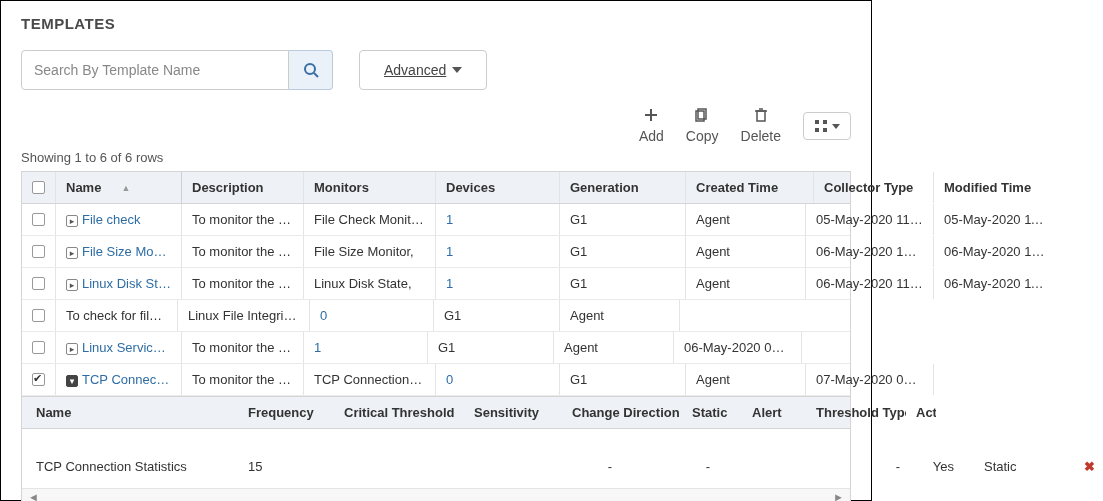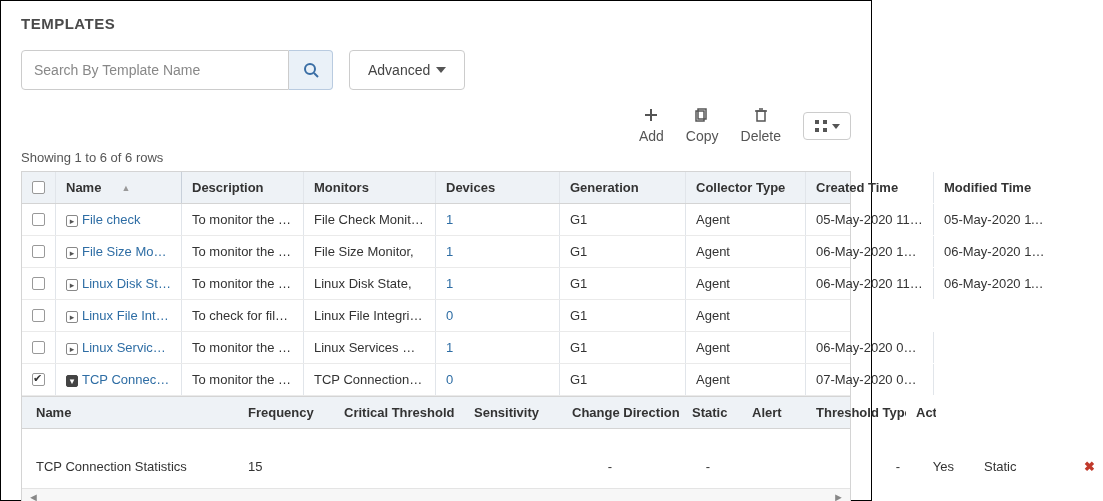--- a/index.html
+++ b/index.html
@@ -1,24 +1,24 @@
 <!DOCTYPE html>
 <html><head>
 <meta charset="utf-8">
 <style>
   * { box-sizing: border-box; margin: 0; padding: 0; }
   body { font-family: "Segoe UI", Arial, sans-serif; font-size: 13px; color: #333; background: #fff; }
   .page { border: 1px solid #000; width: 872px; height: 501px; padding: 14px 20px 10px 20px; position: relative; }
   .title { font-size: 15px; font-weight: 600; color: #4a4a4a; letter-spacing: 0.5px; margin-bottom: 18px; }
-  .toolbar { display: flex; align-items: center; gap: 16px; margin-bottom: 18px; }
+  .toolbar { display: flex; align-items: center; gap: 26px; margin-bottom: 18px; }
   .search-wrap { display: flex; }
   .search-input { width: 268px; height: 40px; padding: 0 12px; border: 1px solid #ccc; border-radius: 4px 0 0 4px; font-size: 14px; color: #555; }
   .search-input::placeholder { color: #888; }
   .search-btn { width: 44px; height: 40px; border: 1px solid #b9cbe0; border-left: none; border-radius: 0 4px 4px 0; background: #eaf1f8; color: #3a6ea5; display: flex; align-items: center; justify-content: center; cursor: pointer; }
-  .adv-btn { height: 40px; padding: 0 18px; border: 1px solid #ccc; border-radius: 4px; background: #fff; display: flex; align-items: center; gap: 6px; font-size: 14px; color: #444; cursor: pointer; }
+  .adv-btn { height: 40px; padding: 0 24px; border: 1px solid #ccc; border-radius: 4px; background: #fff; display: flex; align-items: center; gap: 6px; font-size: 14px; color: #444; cursor: pointer; text-decoration: underline; }
   .actions-row { display: flex; justify-content: flex-end; align-items: center; gap: 22px; margin-bottom: 6px; }
   .action-btn { display: flex; align-items: center; gap: 6px; color: #555; cursor: pointer; font-size: 14px; flex-direction: column; }
   .view-btn { border: 1px solid #ccc; border-radius: 4px; padding: 6px 10px; display: flex; align-items: center; gap: 4px; cursor: pointer; }
   .showing { font-size: 13px; color: #555; margin-bottom: 6px; }
   .table-wrap { border: 1px solid #d4d4d4; }
   .thead { display: flex; background: #eef2f6; border-bottom: 1px solid #d4d4d4; }
   .th, .td { padding: 8px 10px; font-size: 13px; overflow: hidden; white-space: nowrap; text-overflow: ellipsis; border-right: 1px solid #e1e5ea; }
   .th { font-weight: 600; color: #333; display: flex; align-items: center; gap: 20px; }
   .th.name-col { border-right: 1px solid #c8d0da; }
   .trow { display: flex; border-bottom: 1px solid #eaeaea; }
@@ -140,22 +140,22 @@
           <span class="cb"></span>
         </div>
       <div class="th c-name name-col">
           <span>Name</span>
           <span class="sort-ic">▲</span>
         </div>
       <div class="th c-desc">Description</div>
       <div class="th c-mon">Monitors</div>
       <div class="th c-dev">Devices</div>
       <div class="th c-gen">Generation</div>
+      <div class="th c-ct">Created Time</div>
       <div class="th c-col">Collector Type</div>
-      <div class="th c-ct">Created Time</div>
       <div class="th c-mt">Modified Time</div>
     </div>
     <div id="tbody">
         <div class="trow">
           <div class="td c-cb">
             <span class="cb"></span>
           </div>
           <div class="td c-name link"><span class="expander">▸</span>File check</div>
           <div class="td c-desc">To monitor the la…</div>
           <div class="td c-mon">File Check Monitor,</div>
@@ -188,35 +188,33 @@
           <div class="td c-dev num-link">1</div>
           <div class="td c-gen">G1</div>
           <div class="td c-col">Agent</div>
           <div class="td c-ct">06-May-2020 11:3…</div>
           <div class="td c-mt">06-May-2020 11:3…</div>
         </div>
         <div class="trow">
           <div class="td c-cb">
             <span class="cb"></span>
           </div>
-          <div class="td c-name link"><span class="expander">▸</span>Linux File Integ…</div>
           <div class="td c-desc">To check for file …</div>
           <div class="td c-mon">Linux File Integrit…</div>
           <div class="td c-dev num-link">0</div>
           <div class="td c-gen">G1</div>
           <div class="td c-col">Agent</div>
           <div class="td c-mt"></div>
         </div>
         <div class="trow">
           <div class="td c-cb">
             <span class="cb"></span>
           </div>
           <div class="td c-name link"><span class="expander">▸</span>Linux Services …</div>
           <div class="td c-desc">To monitor the st…</div>
-          <div class="td c-mon">Linux Services Mo…</div>
           <div class="td c-dev num-link">1</div>
           <div class="td c-gen">G1</div>
           <div class="td c-col">Agent</div>
           <div class="td c-ct">06-May-2020 08:5…</div>
           <div class="td c-mt"></div>
         </div>
         <div class="trow">
           <div class="td c-cb">
             <span class="cb checked"></span>
           </div>

